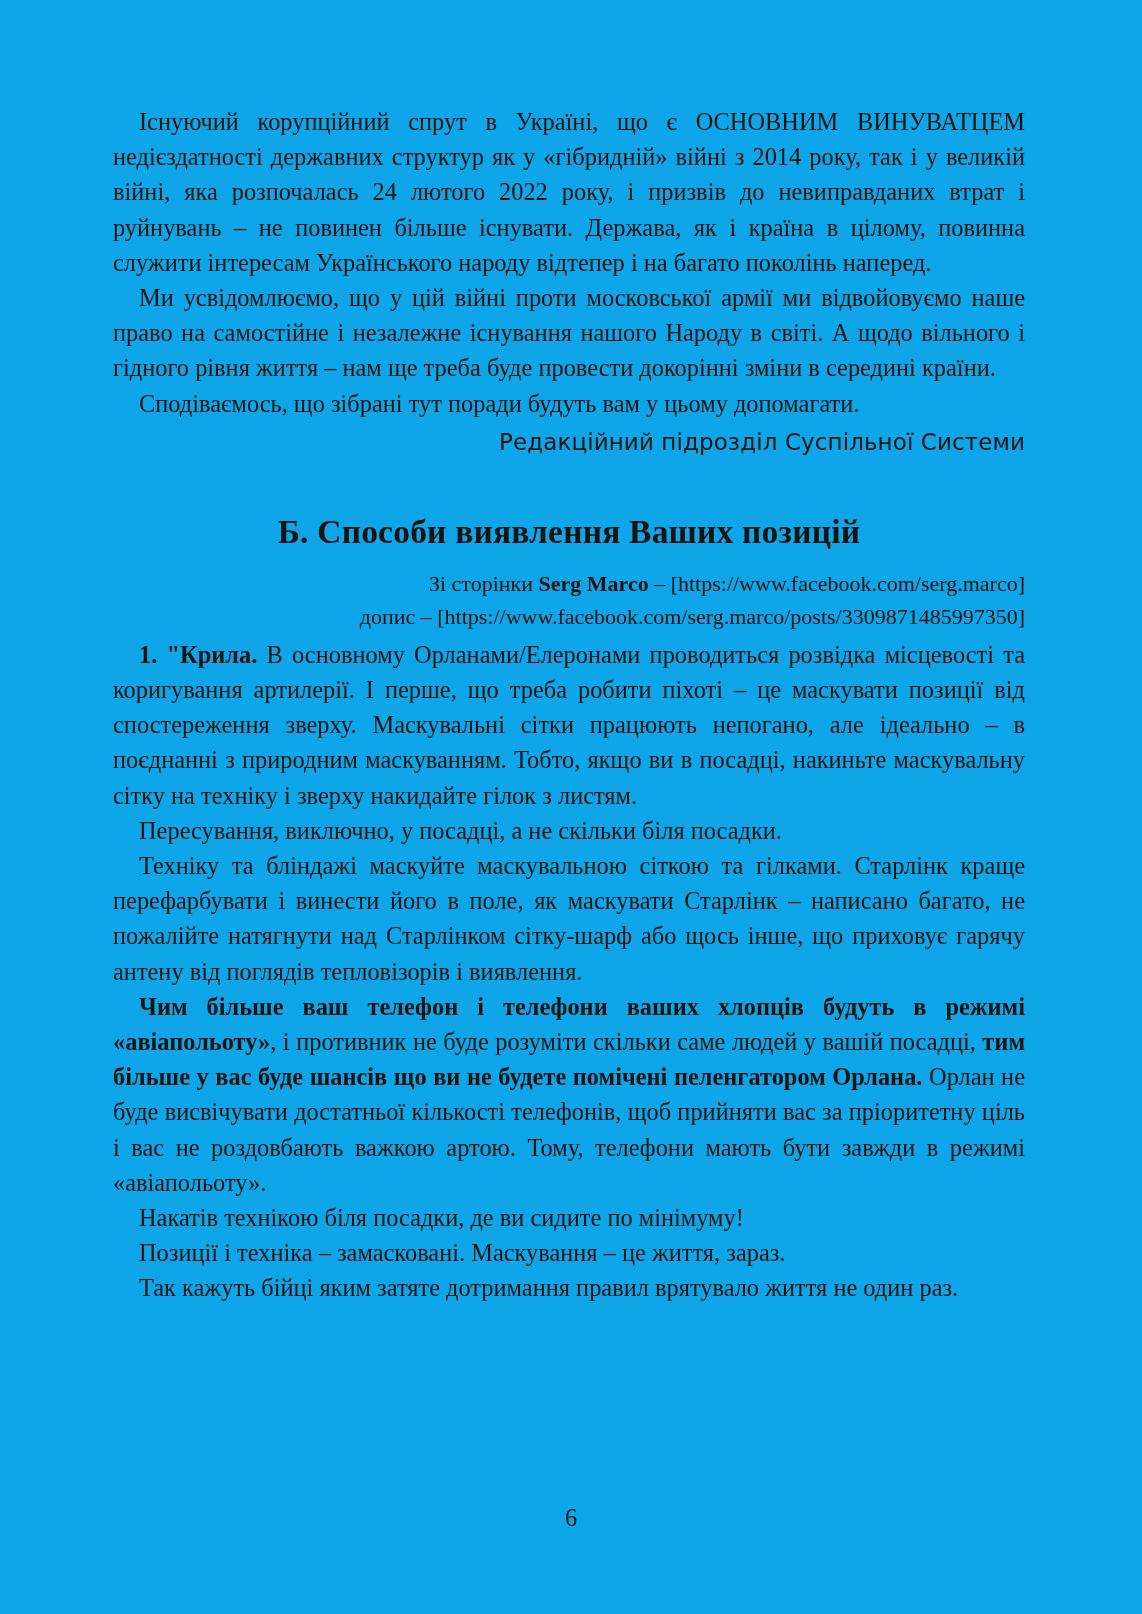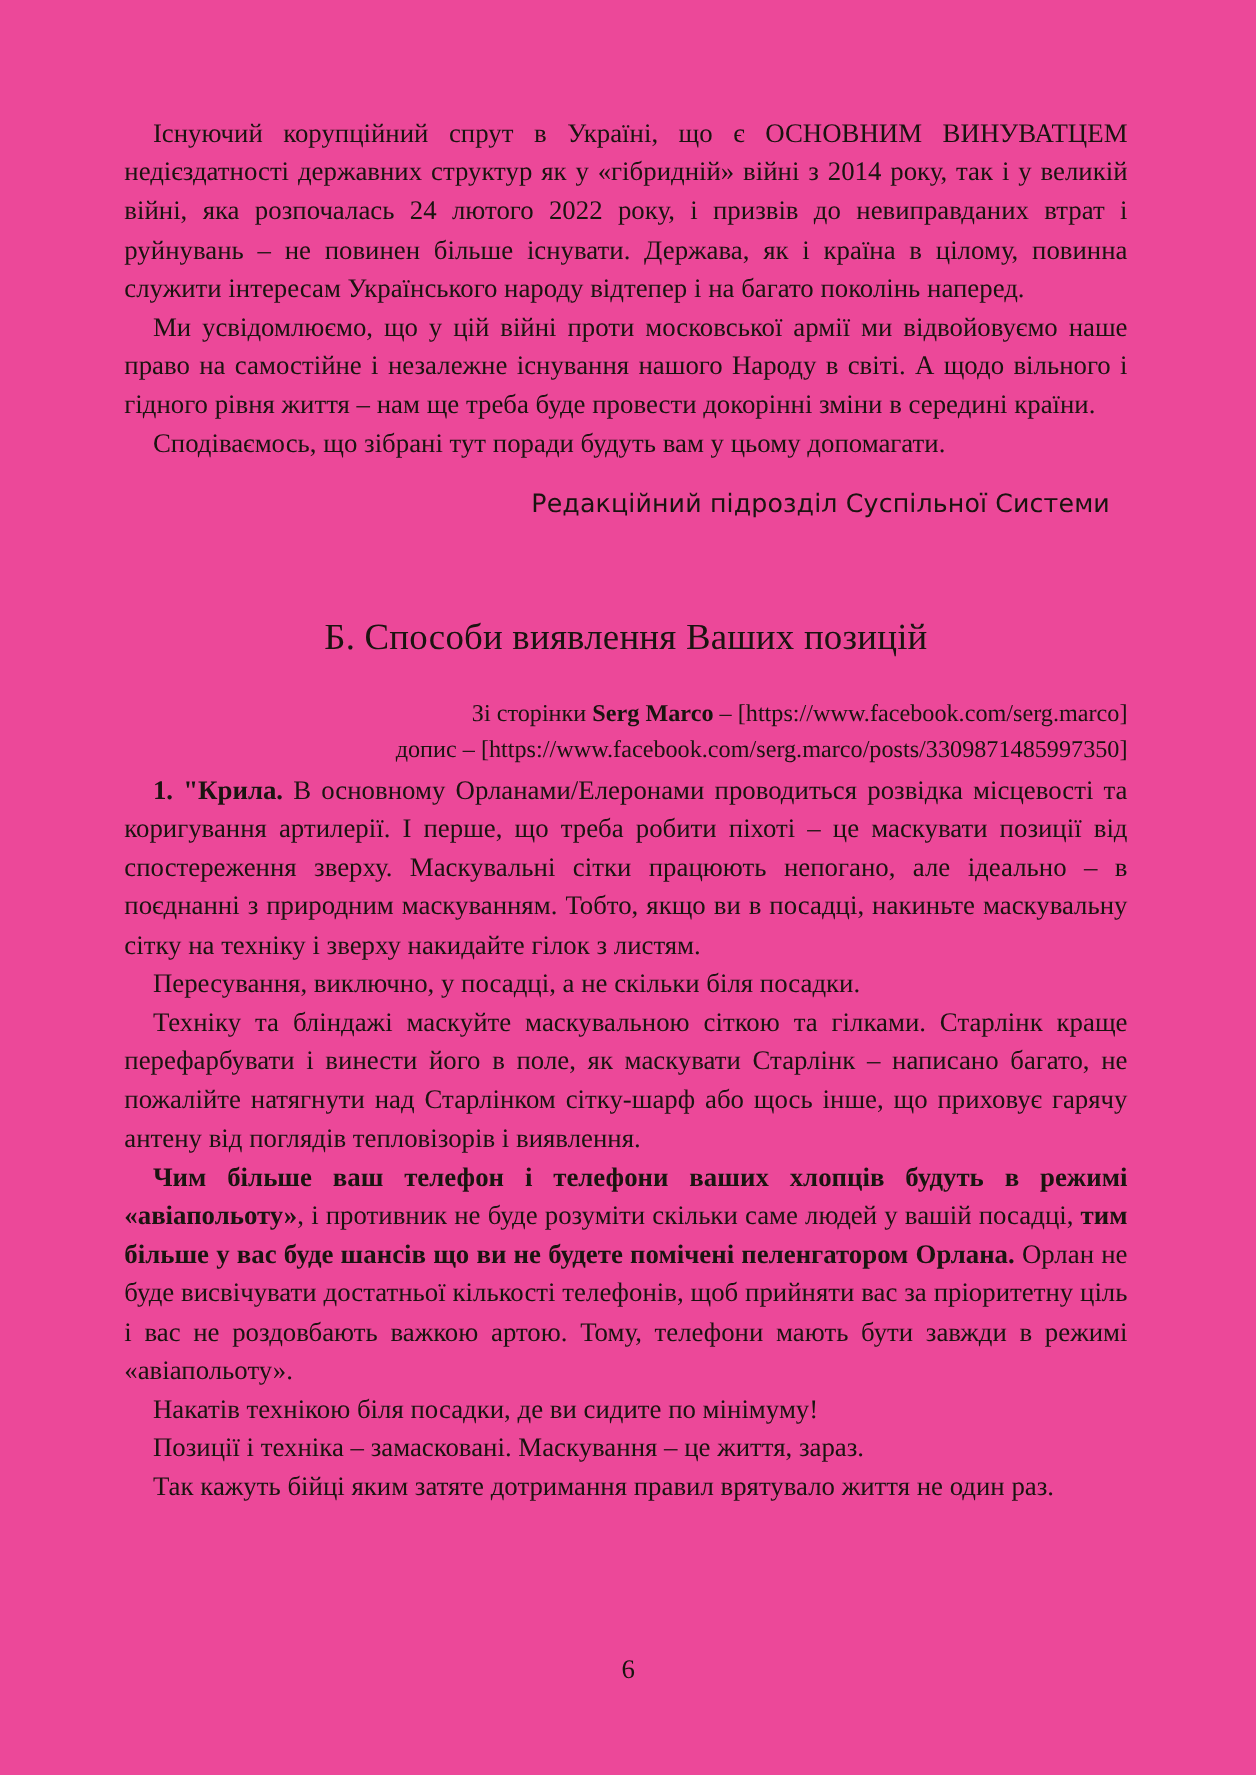--- a/index.html
+++ b/index.html
@@ -13,21 +13,21 @@
     height: 1614px;
     font-family: "Liberation Serif", "DejaVu Serif", serif;
     color: #1a1410;
     -webkit-font-smoothing: antialiased;
   }
 
   .page {
     position: relative;
     width: 1142px;
     height: 1614px;
-    background: #ec4899;
+    background: #0ea5e9;
     box-sizing: border-box;
   }
 
   .content {
     position: absolute;
     left: 113px;
     top: 104px;
     width: 912px;
   }
 
@@ -38,34 +38,34 @@
     text-align: justify;
     text-justify: inter-word;
     text-indent: 26px;
     hyphens: none;
     font-family: "Liberation Serif", "DejaVu Serif", serif;
   }
 
   
 
   .signature {
-    margin: 16px;
+    margin: 0;
     font-size: 23px;
     line-height: 42px;
     text-align: right;
     text-indent: 0;
     font-family: "DejaVu Sans", "Liberation Sans", sans-serif;
     letter-spacing: 0.1px;
   }
 
   h2.section-heading {
-    margin: 16px;
+    margin: 0;
     font-size: 33.5px;
     line-height: 46px;
-    font-weight: normal;
+    font-weight: bold;
     text-align: center;
     text-indent: 0;
     font-family: "Liberation Serif", "DejaVu Serif", serif;
     letter-spacing: 0.2px;
   }
 
   .source-line {
     margin: 0;
     font-size: 22px;
     line-height: 33px;

